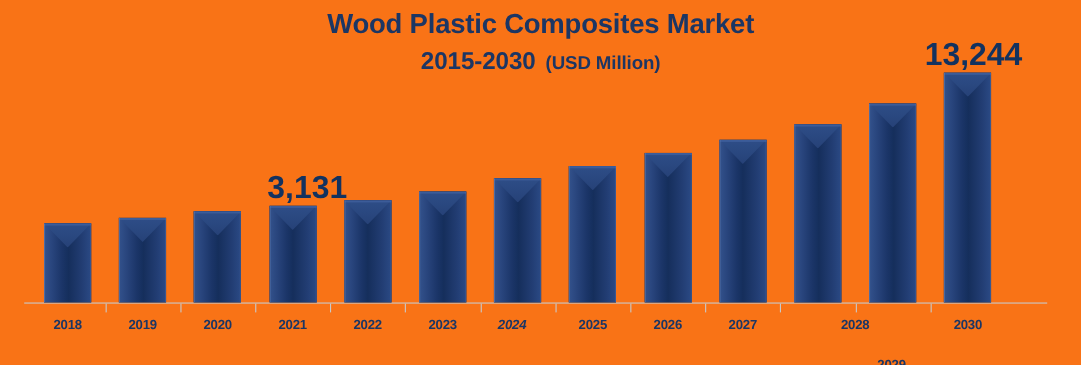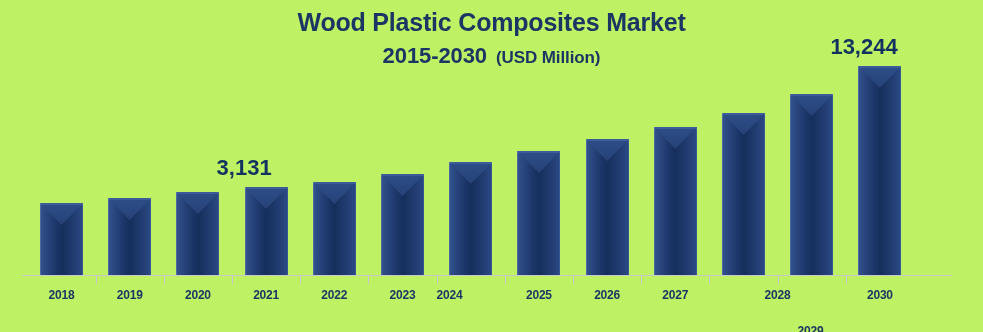--- a/index.html
+++ b/index.html
@@ -10,21 +10,21 @@
   }
   body {
     font-family: "Liberation Sans", sans-serif;
     -webkit-font-smoothing: antialiased;
   }
 
   #chart-root {
     position: relative;
     width: 983px;
     height: 332px;
-    background: #bef264;
+    background: #f97316;
     overflow: hidden;
   }
 
   
   .title-block {
     position: absolute;
     top: 0px;
     left: 0;
     width: 983px;
     text-align: center;
@@ -125,22 +125,22 @@
   
   .bar .edge-side {
     position: absolute;
     left: 0; top: 0; right: 0; bottom: 0;
     box-shadow: inset 1px 0 0 rgba(110,140,190,0.45), inset -1px 0 0 rgba(90,120,175,0.30);
   }
 
   
   .data-label {
     position: absolute;
-    text-align: left;
-    font-size: 22px;
+    text-align: right;
+    font-size: 29px;
     font-weight: bold;
     color: #13325f;
     letter-spacing: 0px;
     white-space: nowrap;
   }
 
   
   .cat-label {
     position: absolute;
     top: 288px;
@@ -277,21 +277,21 @@
         <div class="data-label" style="left: 216.6px; width: 99px; top: 155px;">3,131</div>
         <div class="data-label" style="left: 830.4px; width: 99px; top: 34px;">13,244</div>
       </div>
     <div id="catlabels">
         <div class="cat-label" style="left: 28px; width: 67px;">2018</div>
         <div class="cat-label" style="left: 96.2px; width: 67px;">2019</div>
         <div class="cat-label" style="left: 164.4px; width: 67px;">2020</div>
         <div class="cat-label" style="left: 232.6px; width: 67px;">2021</div>
         <div class="cat-label" style="left: 300.8px; width: 67px;">2022</div>
         <div class="cat-label" style="left: 369px; width: 67px;">2023</div>
-        <div class="cat-label" style="left: 416px; width: 67px;">2024</div>
+        <div class="cat-label" style="left: 432px; width: 67px; font-style: italic;">2024</div>
         <div class="cat-label" style="left: 505.4px; width: 67px;">2025</div>
         <div class="cat-label" style="left: 573.6px; width: 67px;">2026</div>
         <div class="cat-label" style="left: 641.8px; width: 67px;">2027</div>
         <div class="cat-label" style="left: 744px; width: 67px;">2028</div>
         <div class="cat-label" style="left: 777px; width: 67px; margin-top: 36px;">2029</div>
         <div class="cat-label" style="left: 846.4px; width: 67px;">2030</div>
       </div>
   </div>
 
 </div>

